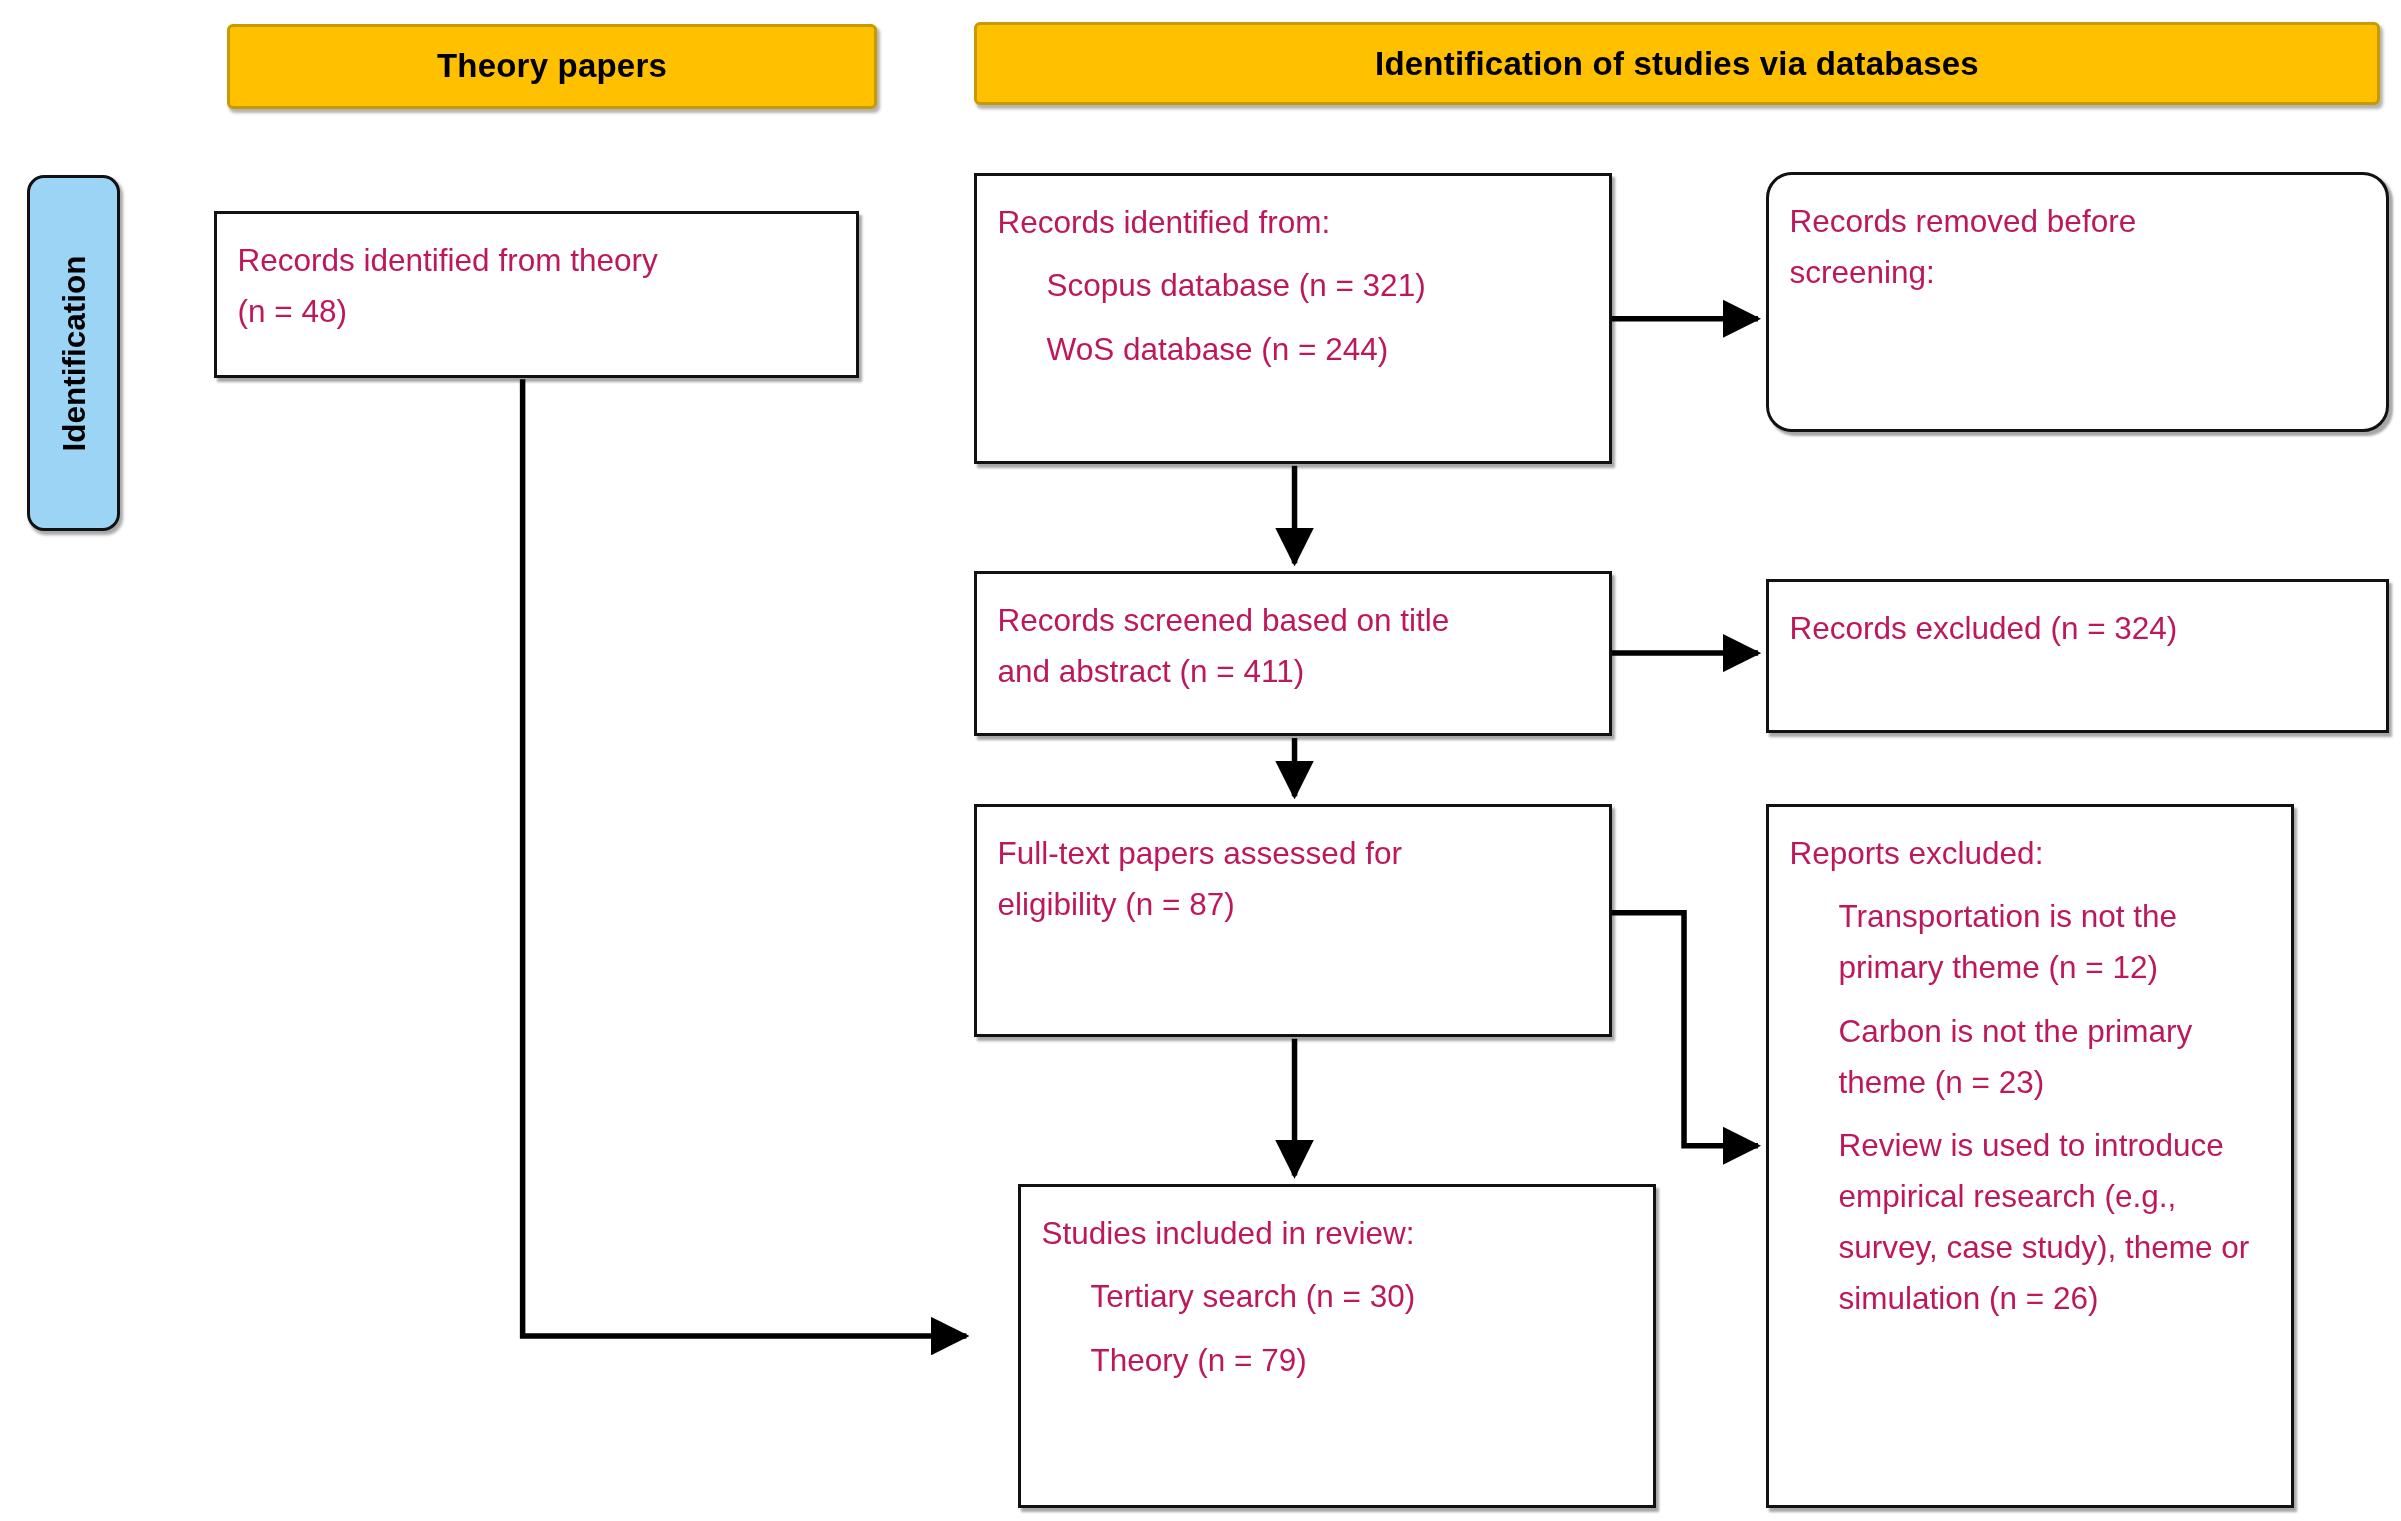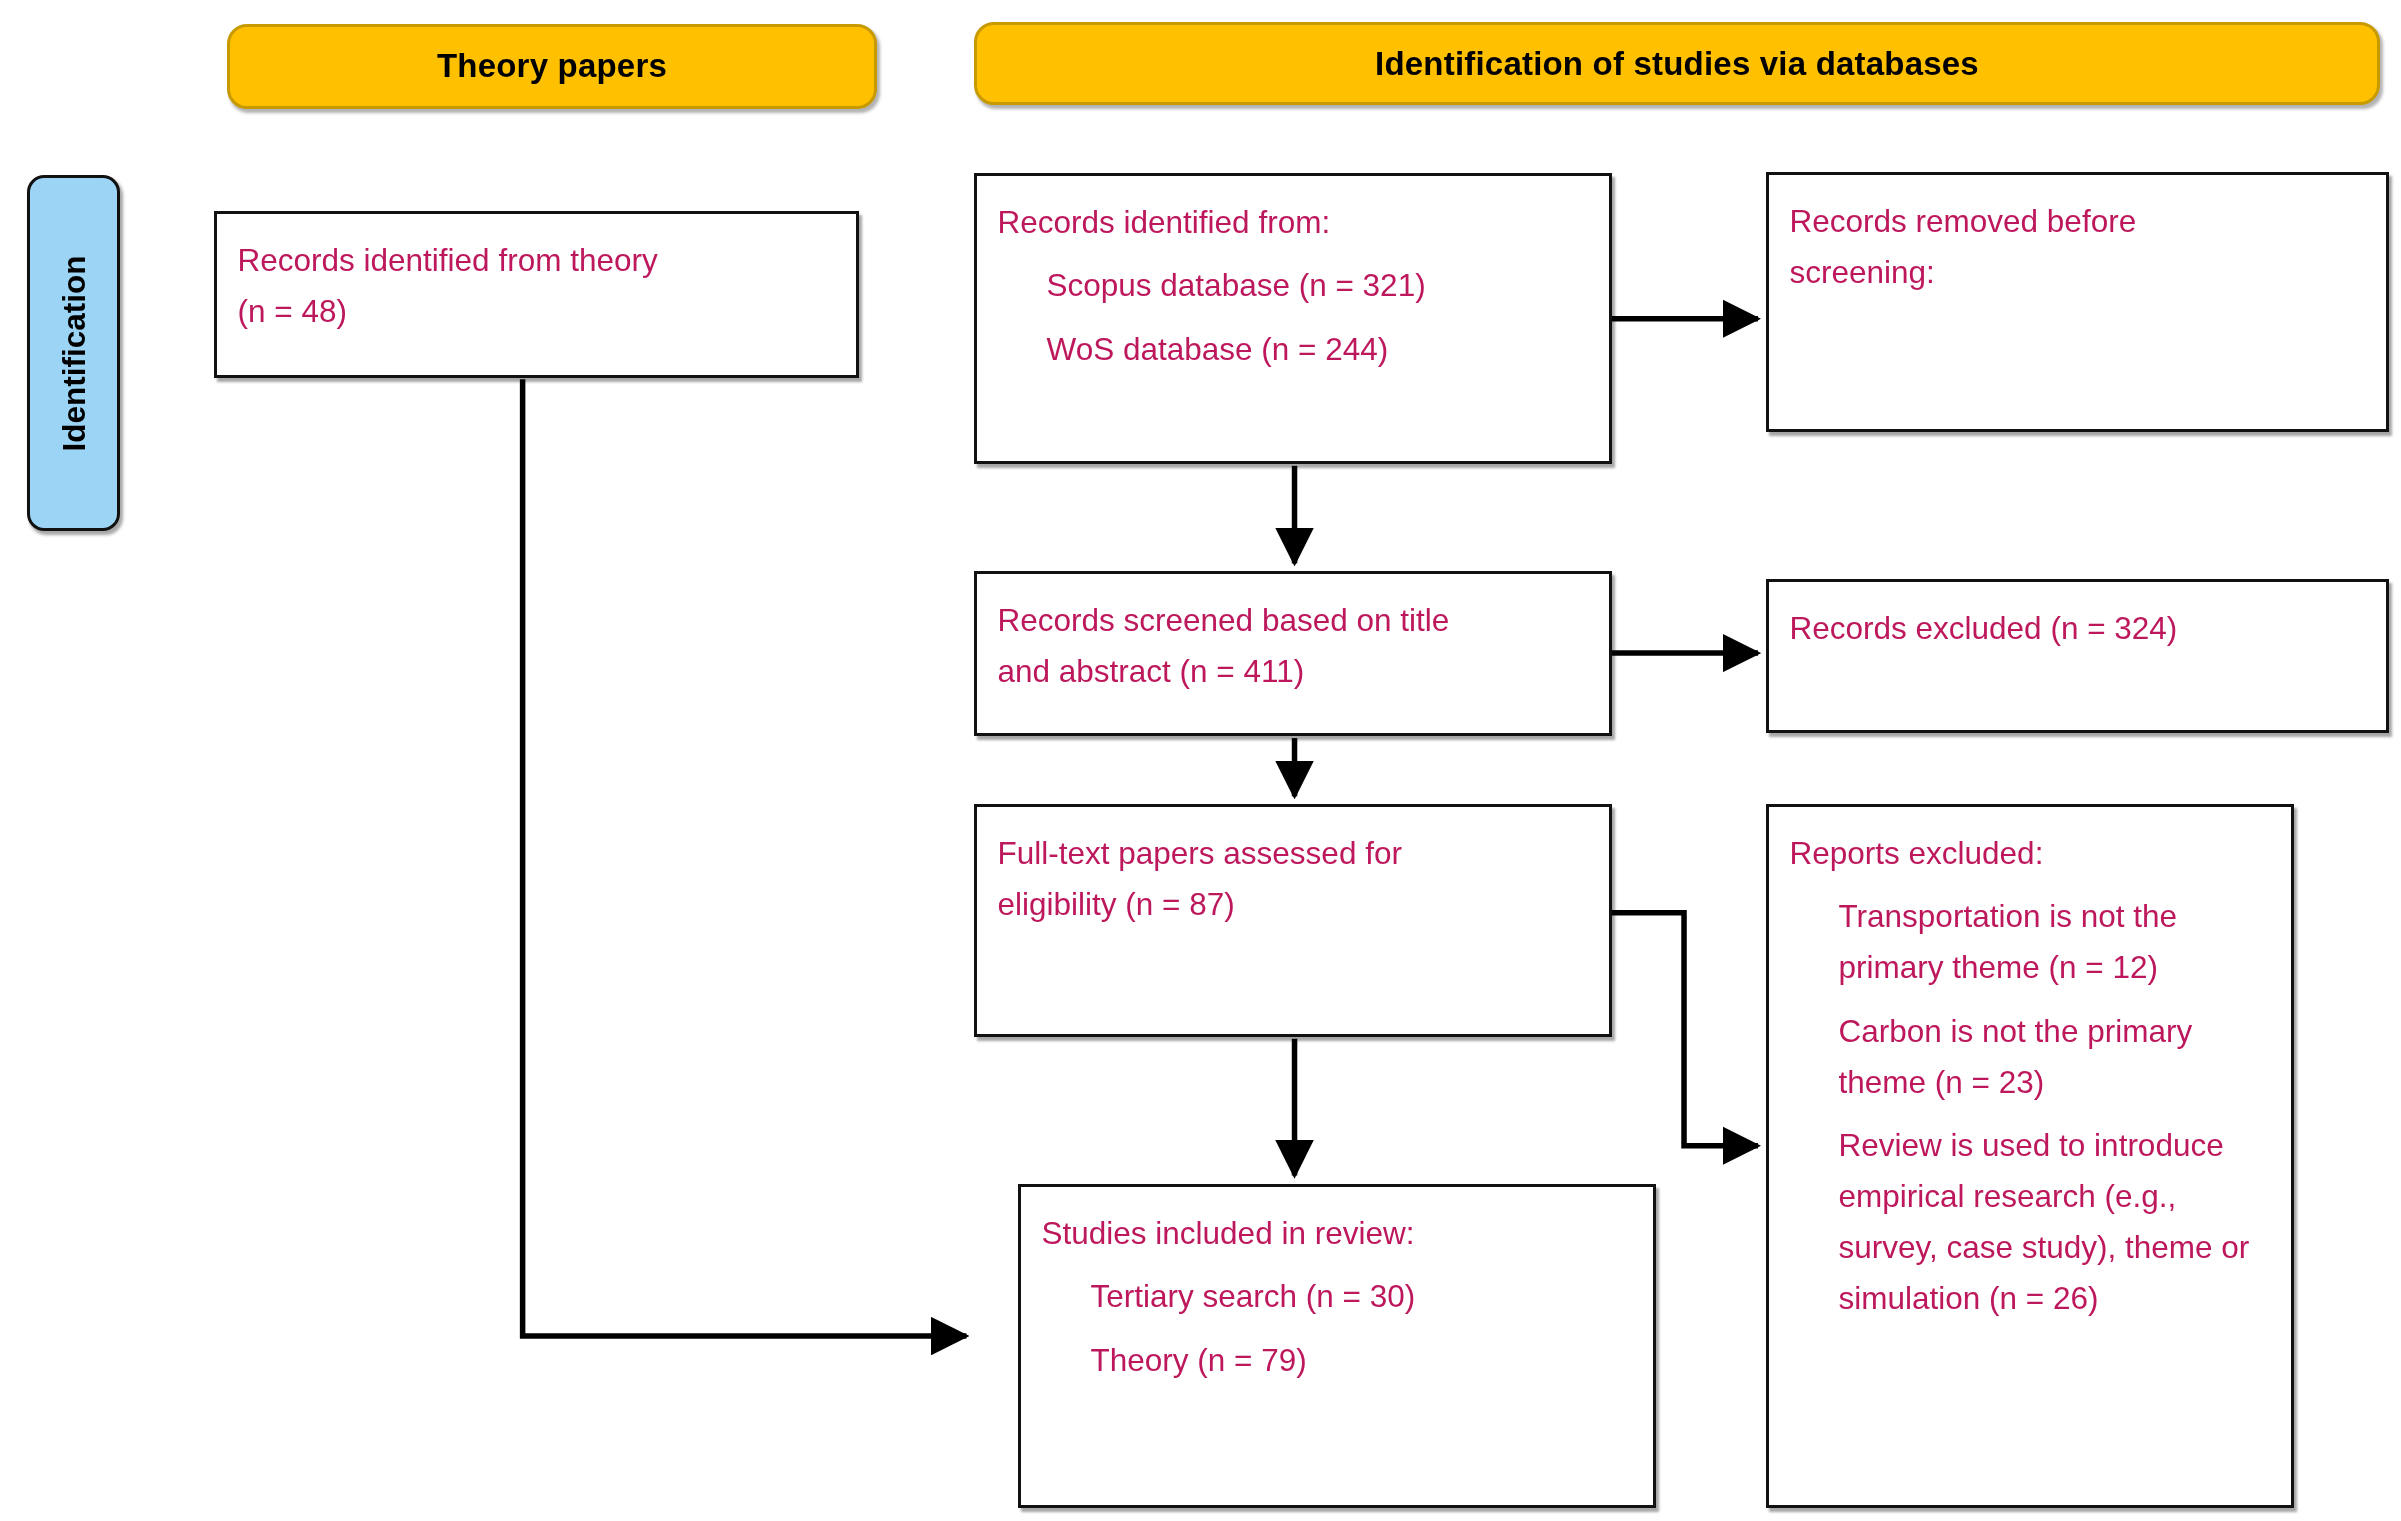--- a/index.html
+++ b/index.html
@@ -17,21 +17,21 @@
     height: 1521px;
     background: #ffffff;
     overflow: hidden;
   }
   
   .banner {
     position: absolute;
     box-sizing: border-box;
     background: #FFC000;
     border: 3.1px solid #C79A00;
-    border-radius: 20px;
+    border-radius: 6px;
     display: flex;
     align-items: center;
     justify-content: center;
     box-shadow: 2.4px 3.1px 3.1px rgba(0,0,0,0.30);
     color: #000000;
     font-weight: bold;
     font-size: 33px;
     letter-spacing: 0.2px;
     text-align: center;
   }
@@ -71,21 +71,21 @@
     font-size: 31.5px;
     color: #be185d;
     line-height: 1.62;
   }
   .pbox .ln          { white-space: normal; }
   .pbox .ln.indent   { padding-left: 49px; }
   .pbox .gap         { height: 12.6px; }
 
   #box-theory-records { left: 214px;  top: 211px;  width: 645px;  height: 167px; }
   #box-identified     { left: 974px; top: 173px;  width: 638px;  height: 291px; }
-  #box-removed        { left: 1766px; top: 172px;  width: 623px;  height: 260px; }
+  #box-removed        { left: 1766px; top: 172px;  width: 623px;  height: 260px; border-radius: 26px; }
   #box-screened       { left: 974px; top: 571px;  width: 638px;  height: 165px; }
   #box-excluded       { left: 1766px; top: 579px;  width: 623px;  height: 154px; }
   #box-fulltext       { left: 974px; top: 804px; width: 638px;  height: 233px; }
   #box-reports-excl   { left: 1766px; top: 804px; width: 528px;  height: 704px; }
   #box-included       { left: 974px; top: 1184px; width: 638px;  height: 324px; margin-left: 44px; }
 
   
   #connectors {
     position: absolute;
     left: 0;

